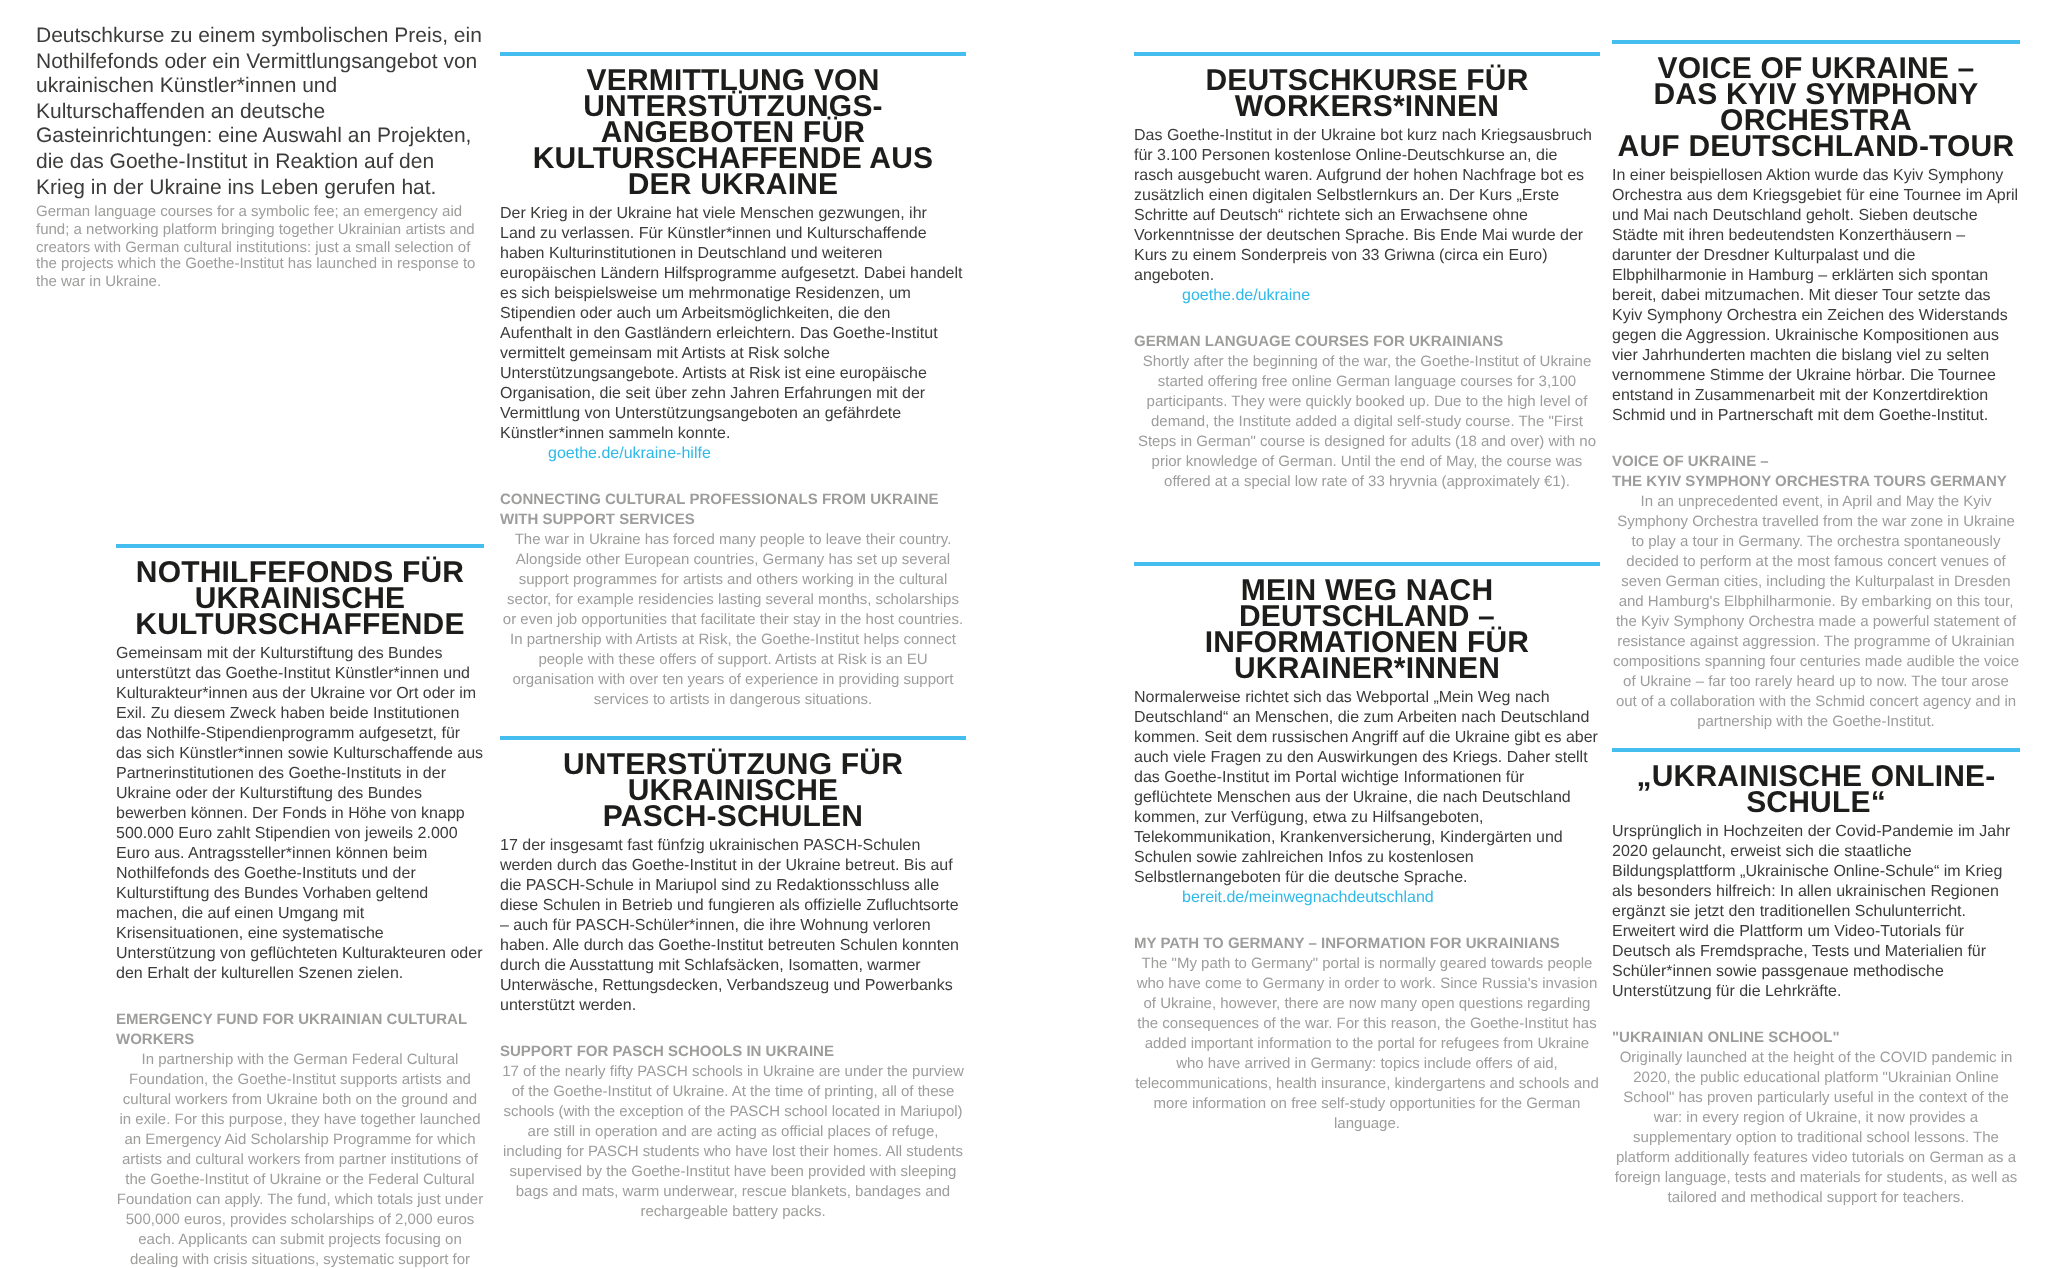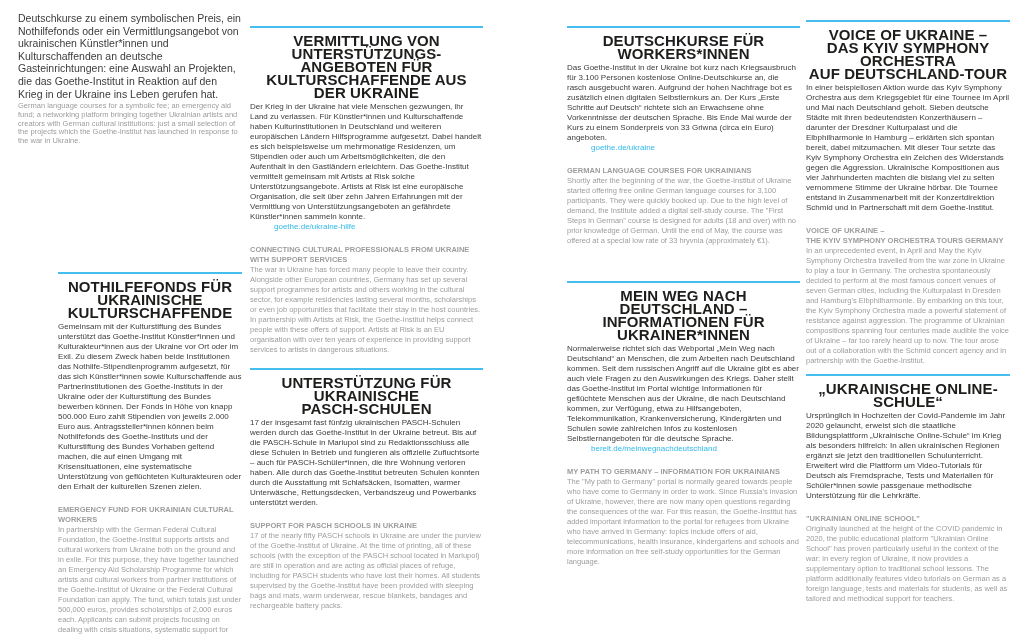--- a/index.html
+++ b/index.html
@@ -57,21 +57,21 @@
     font-size: 8px; line-height: 10px;
     color: #2fb9e9; text-decoration: none; cursor: pointer; padding-left: 24px;
   }
   .h-en {
     font-size: 7.5px; line-height: 10px; font-weight: 700;
     color: #9d9d9c; margin: 13px 0 0 0;
     white-space: pre-line;
   }
   .b-en {
     font-size: 7.5px; line-height: 10px;
-    color: #9d9d9c; margin: 0;
+    color: #9d9d9c; margin: 0; text-align: center;
   }
 </style>
 </head>
 <body>
 
 <div class="page">
 
   <div class="col" id="col1">
     <p class="intro-de">Deutschkurse zu einem symbolischen Preis, ein Nothilfefonds oder ein Vermittlungsangebot von ukrainischen Künstler*innen und Kulturschaffenden an deutsche Gasteinrichtungen: eine Auswahl an Projekten, die das Goethe-Institut in Reaktion auf den Krieg in der Ukraine ins Leben gerufen hat.</p>
     <p class="intro-en">German language courses for a symbolic fee; an emergency aid fund; a networking platform bringing together Ukrainian artists and creators with German cultural institutions: just a small selection of the projects which the Goethe-Institut has launched in response to the war in Ukraine.</p>

